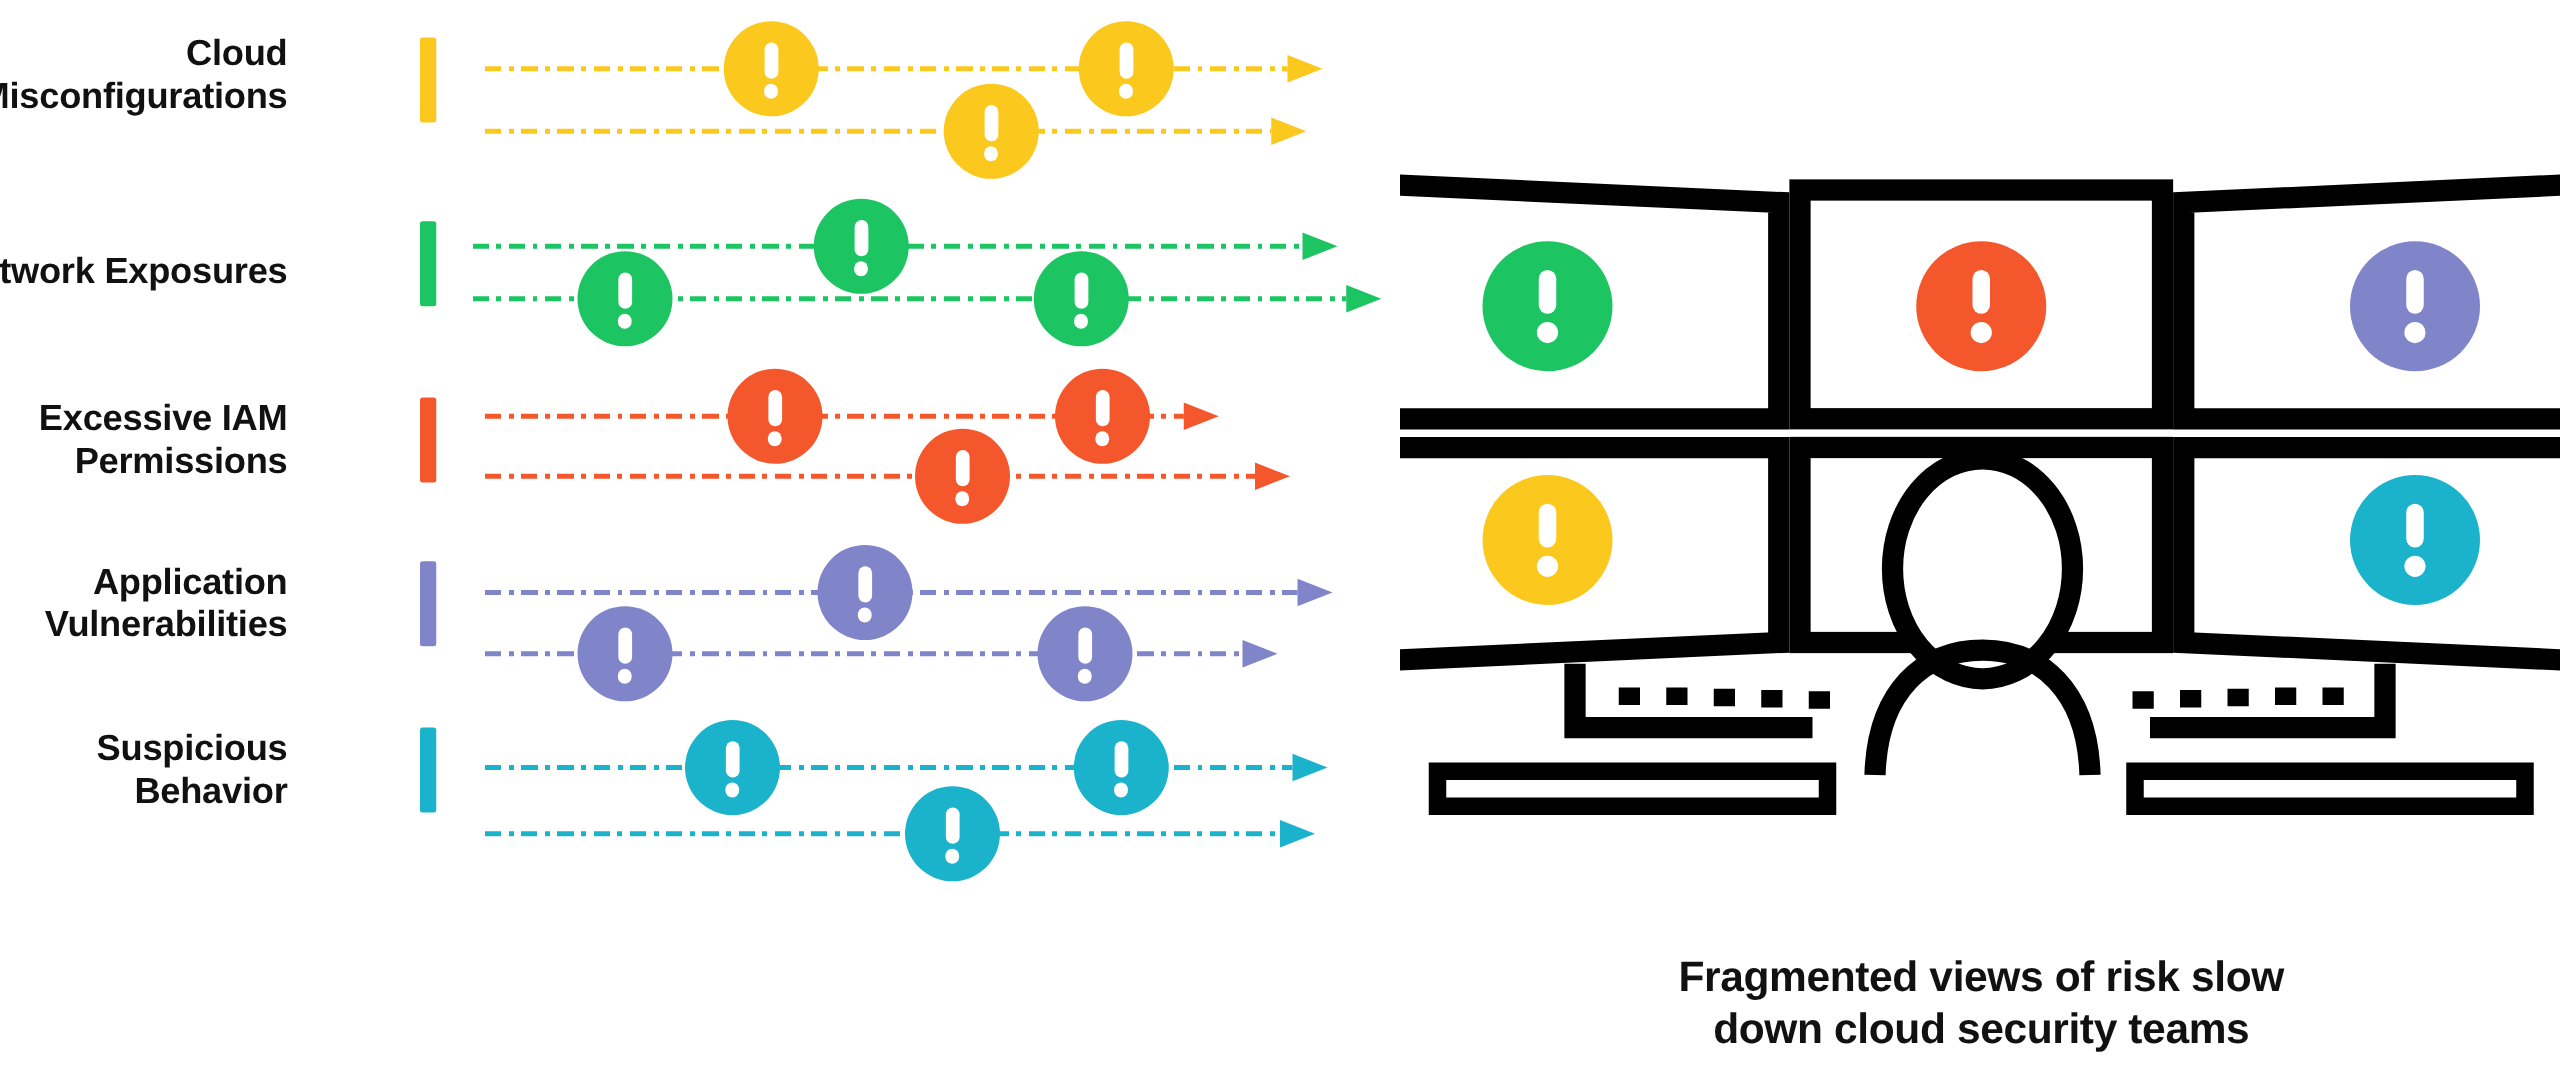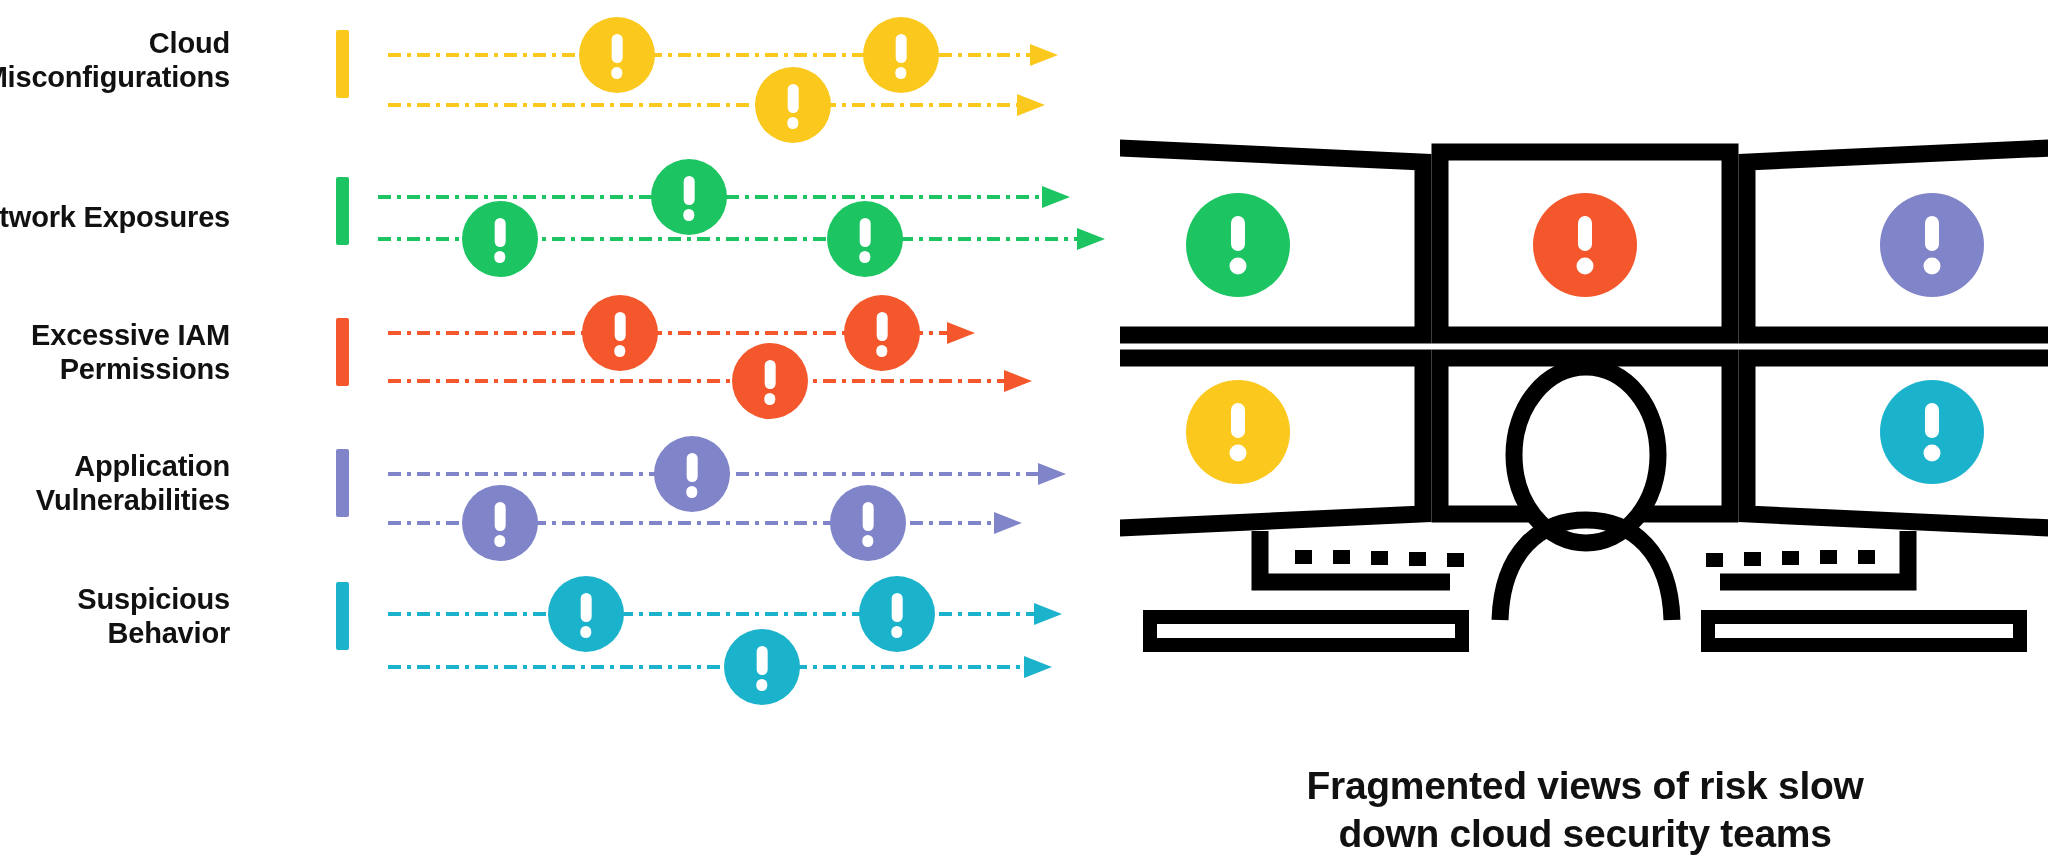--- a/index.html
+++ b/index.html
@@ -94,21 +94,21 @@
     font-weight:bold;
     color:#111111;
     line-height:1.22;
     white-space:pre-line;
     letter-spacing:-0.3px;
   }
   #caption-left{
     left:60px;top:784px;width:1000px;font-size:35px;
   }
   #caption-right{
-    left:1190px;top:762px;width:790px;font-size:39px;
+    left:1190px;top:762px;width:790px;font-size:34px;
   }
 </style>
 </head>
 <body>
 
 <div id="stage">
 
   <div id="left-panel">
       <div class="alert-row" style="top: 0px;">
         <div class="row-label" style="top: 26px;">Cloud

